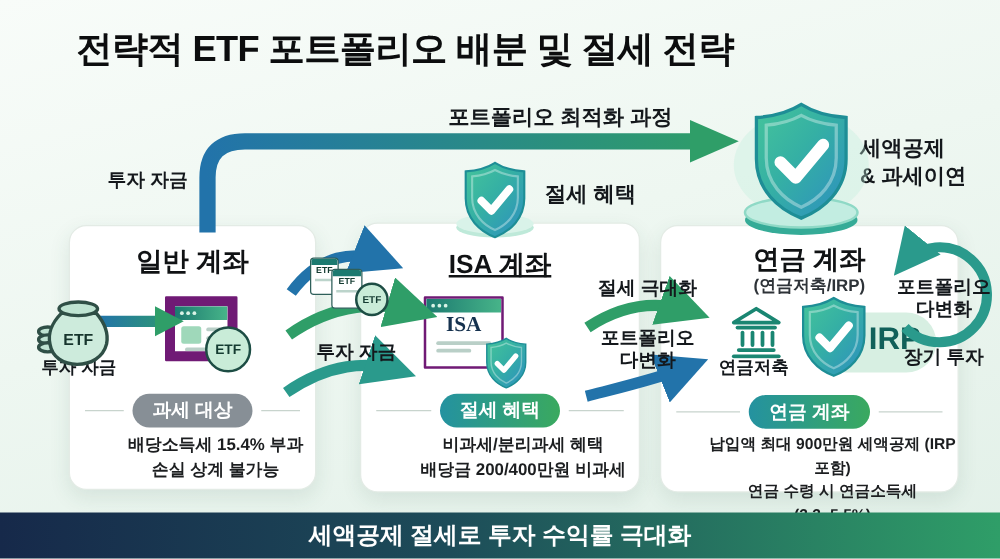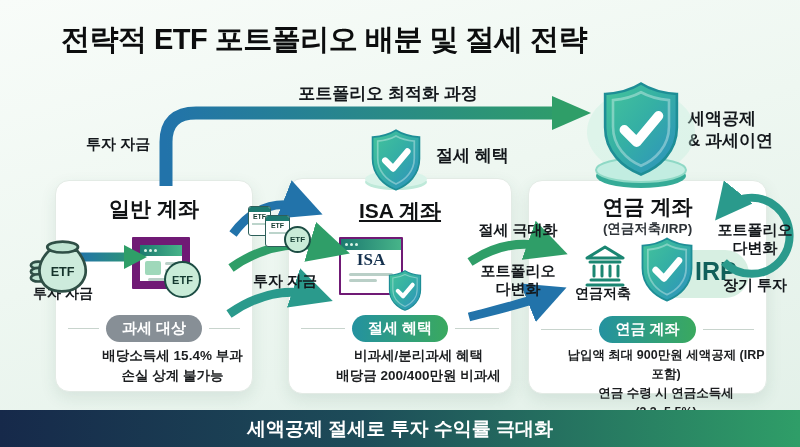--- a/index.html
+++ b/index.html
@@ -2,21 +2,21 @@
 <html><head>
 <meta charset="utf-8">
 <style>
   * { margin:0; padding:0; box-sizing:border-box; }
   body { font-family:"Liberation Sans","DejaVu Sans",sans-serif; background:#dfe9e3; }
   .stage { position:relative; width:800px; height:447px; overflow:hidden;
            background:linear-gradient(165deg,#f8fcf9 0%,#eef7f1 45%,#e2f0e8 100%); }
   .abs { position:absolute; }
   .title { left:0; top:20px; width:648px; text-align:center; font-size:29px; font-weight:800;
            color:#0c0d0e; letter-spacing:-0.5px; }
-  .flow-label { left:238px; top:82px; width:300px; text-align:center; font-size:17px;
+  .flow-label { left:238px; top:82px; width:300px; text-align:right; font-size:17px;
            font-weight:800; color:#14181c; }
   .float-label { font-weight:800; color:#14181c; }
   .card { position:absolute; background:#ffffff; border:1px solid #e3ebe5; border-radius:14px;
           box-shadow:0 6px 16px rgba(40,90,70,.10); z-index:1; }
   .layer { position:absolute; left:0; top:0; z-index:2; pointer-events:none; }
   .ctx { position:absolute; z-index:3; }
   .card-title { position:absolute; left:0; width:100%; text-align:center; font-size:21px;
           font-weight:800; color:#101214; z-index:3; }
   .card-sub { position:absolute; left:0; width:100%; text-align:center; font-size:13.5px;
           font-weight:700; color:#2e3338; z-index:3; }

